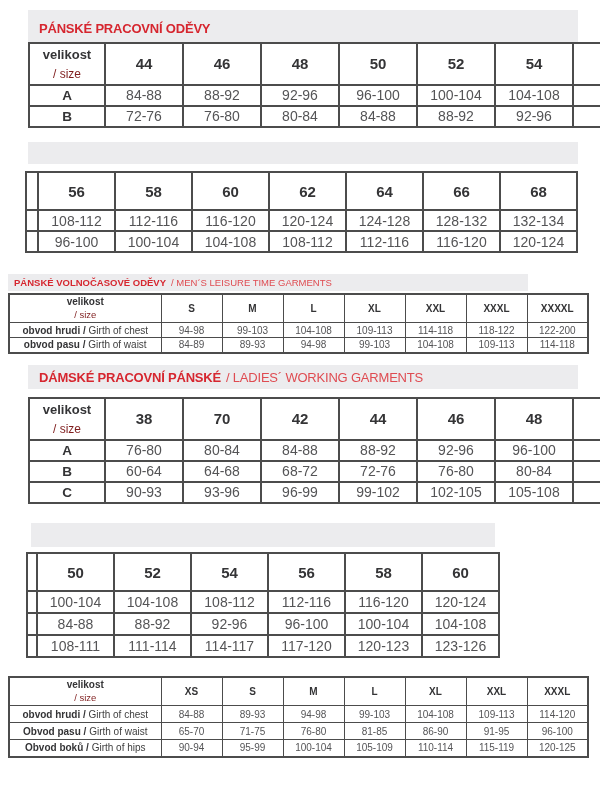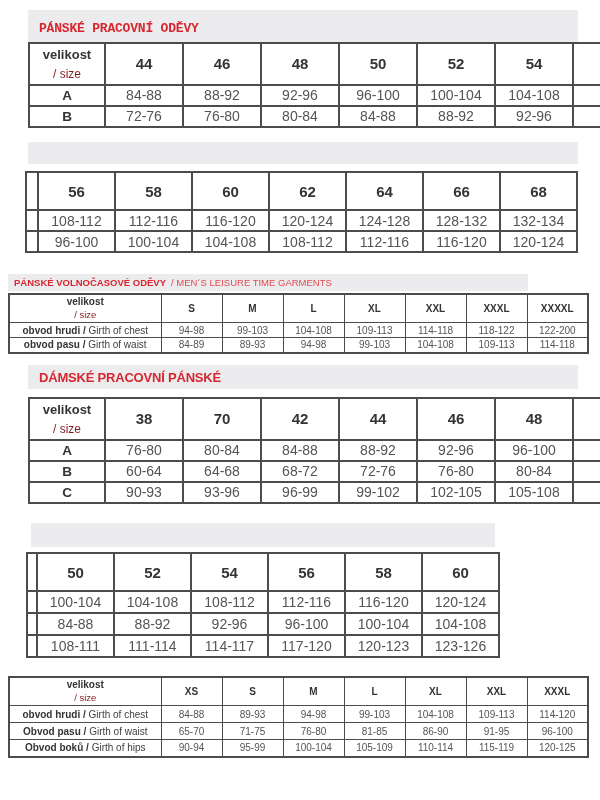--- a/index.html
+++ b/index.html
@@ -36,21 +36,21 @@
   .sml { border: 2px solid var(--border, #4c4c4c); }
   .sml td { border: 1px solid var(--border, #4c4c4c); font-size: 10px; color: #545456; }
   .sml .hrow td { font-weight: bold; color: #343436; }
   .sml .lblcell .l1 { font-size: 10px; }
   .sml .lblcell .l2 { font-size: 9.5px; }
   .ncz { font-weight: bold; color: #343436; }
   .nen { color: #3e3e3e; }
   .clip { overflow: hidden; }
 
   
-  #band1 { left: 28px; top: 10px; width: 550px; height: 37px; font-family: Liberation Mono, monospace; }
+  #band1 { left: 28px; top: 10px; width: 550px; height: 37px; }
   #t1wrap { left: 28px; top: 42px; width: 572px; height: 92px; }
   #t1 { width: 622px; }
   #band2 { left: 28px; top: 142px; width: 550px; height: 22px; }
   #t2 { left: 25px; top: 171px; width: 551px; }
   #t2 .hrow td { height: 38px; }
   #band3 { left: 8px; top: 274px; width: 520px; height: 17px; }
   #t3 { left: 8px; top: 293px; width: 579px; }
   #t3 .hrow td { height: 26px; }
   #t3 .drow td { height: 15px; }
   #band4 { left: 28px; top: 365px; width: 550px; height: 24px; }
@@ -210,20 +210,21 @@
       <td>99-103</td>
       <td>104-108</td>
       <td>109-113</td>
       <td>114-118</td>
     </tr>
   </tbody>
 </table>
 
 <div class="pos band hband lg" id="band4">
   <span class="h-cz">DÁMSKÉ PRACOVNÍ PÁNSKÉ</span>
+  <span class="h-en">/ LADIES´ WORKING GARMENTS</span>
 </div>
 
 <div class="pos clip" id="t4wrap">
   <table class="big" id="t4">
     <colgroup>
         <col style="width:76px">
         <col style="width:78px">
         <col style="width:78px">
         <col style="width:78px">
         <col style="width:78px">

